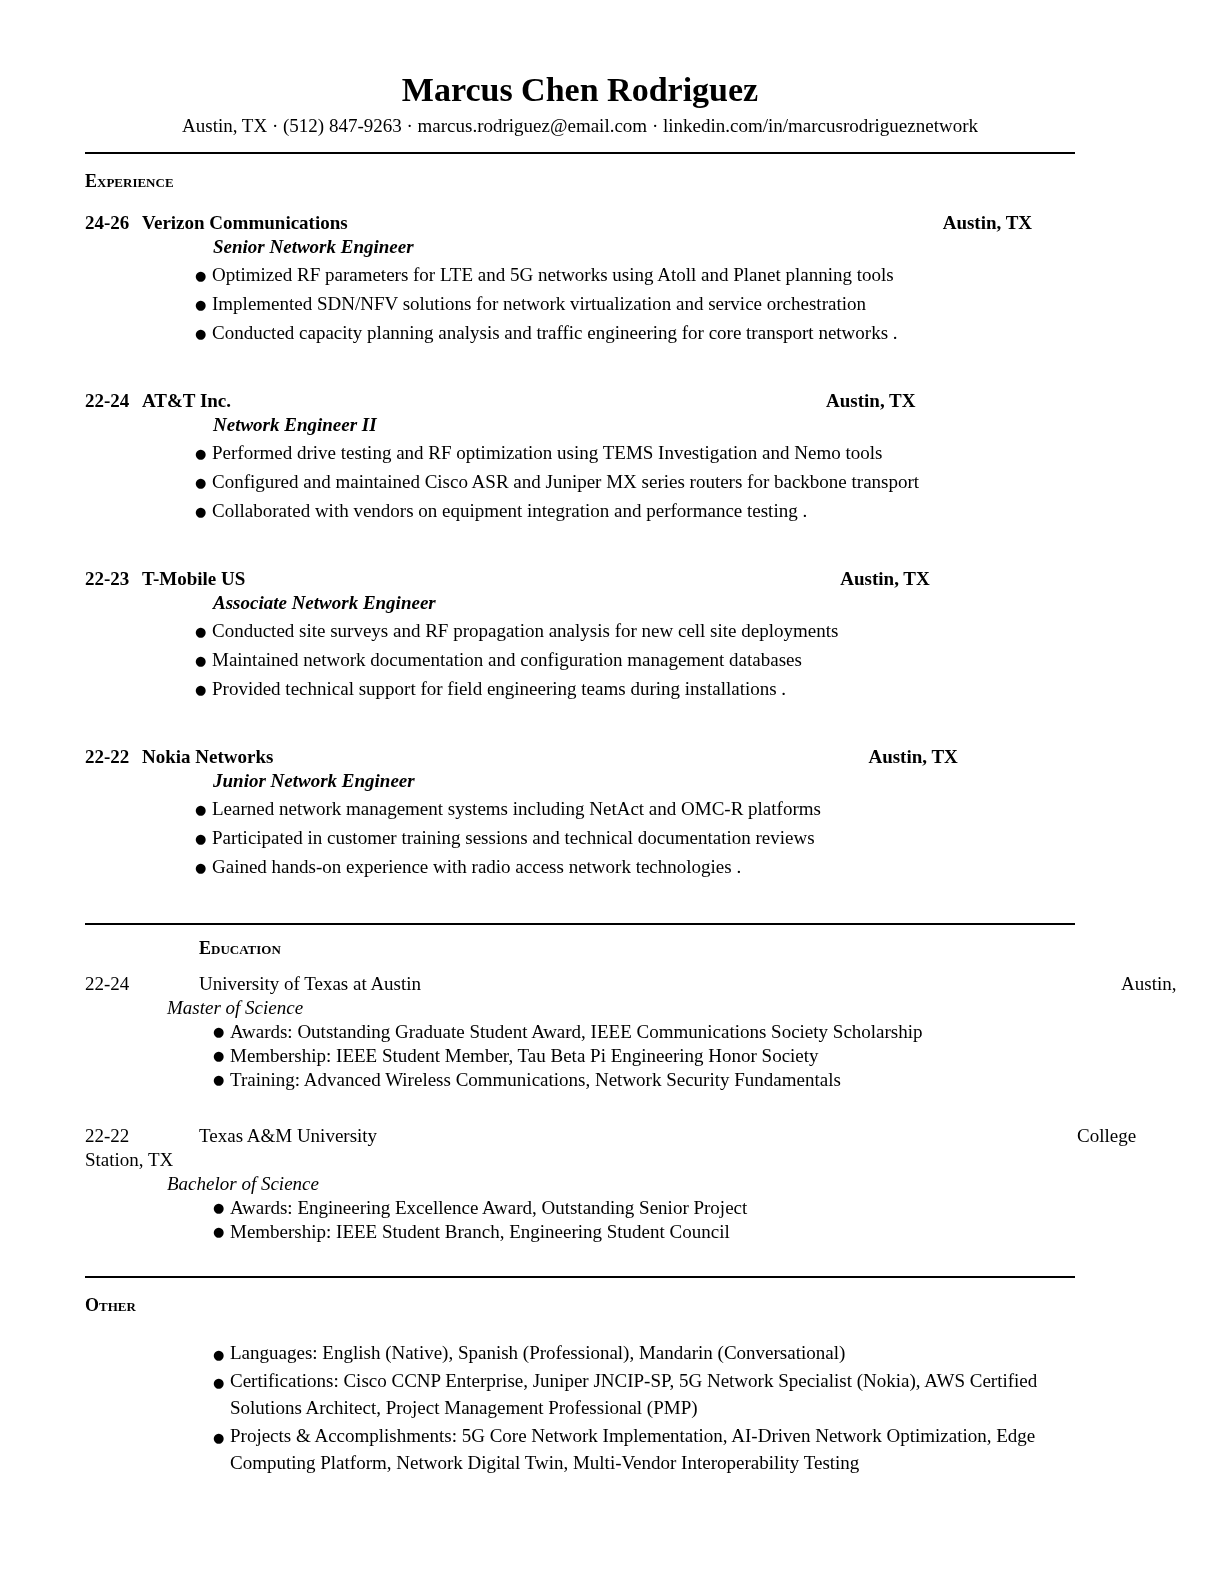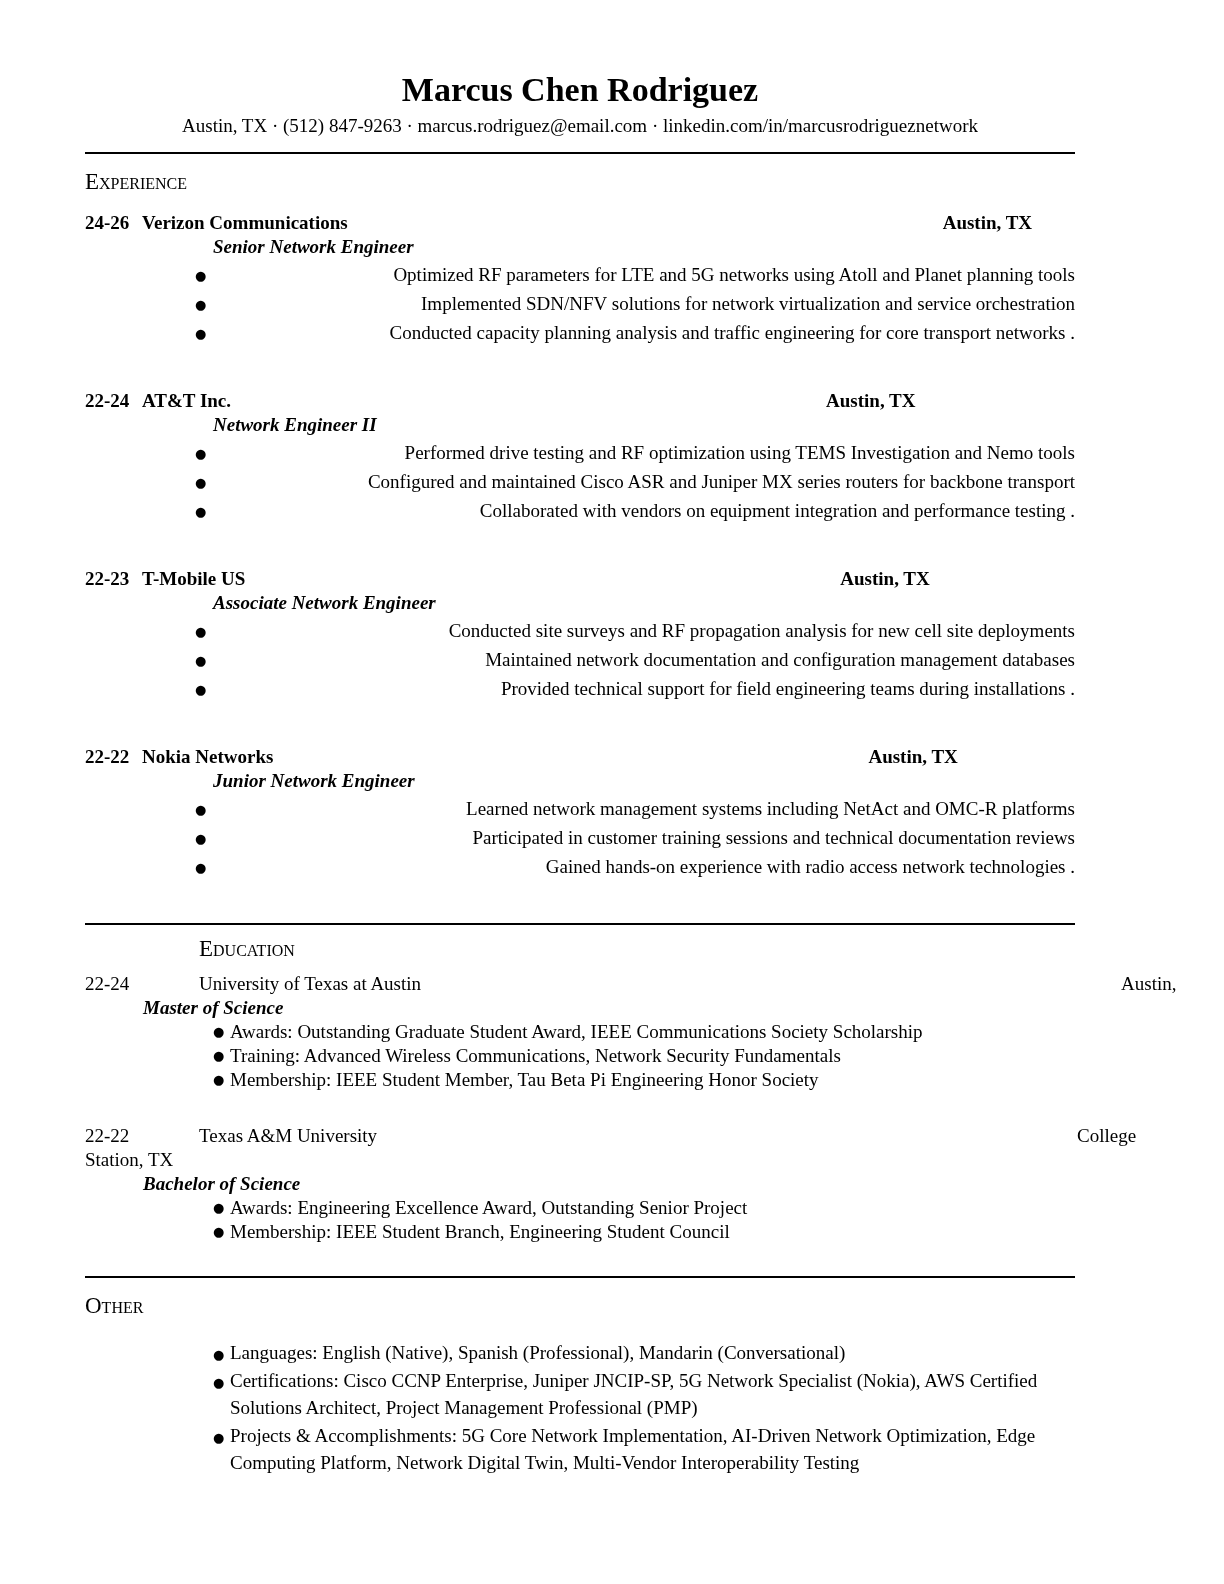--- a/index.html
+++ b/index.html
@@ -6,47 +6,47 @@
   body {
     width: 1224px; height: 1584px; overflow: hidden;
     font-family: "Liberation Serif", "DejaVu Serif", serif;
     color: #000000;
   }
   .page { box-sizing: border-box; width: 1160px; height: 1584px; padding: 70px 85px 0 85px; }
   .name { font-size: 34px; font-weight: bold; text-align: center; line-height: 1.15; }
   .contact { font-size: 19px; text-align: center; margin-top: 5px; line-height: 24px; }
   hr.rule { border: none; border-top: 2px solid #000; margin: 14px 0 0 0; }
   .section-title {
-    font-variant: small-caps; font-weight: normal; font-size: 23px;
+    font-variant: small-caps; font-weight: bold; font-size: 18px;
     margin-top: 14px; line-height: 27px;
   }
   .section-title.indented { margin-left: 114px; margin-top: 10px; }
 
   
   .xp-entries { font-size: 19px; }
   .xp-entry { margin-top: 14px; margin-bottom: 44px; }
   .xp-head { white-space: nowrap; font-weight: bold; line-height: 24px; margin-top: 16px; }
   .xp-date { display: inline-block; width: 57px; }
   .xp-gap { display: inline-block; width: 595px; }
   .xp-role { font-weight: bold; font-style: italic; margin-left: 128px; line-height: 24px; }
   ul.xp-bullets { margin: 3px 0 0 0; padding: 0; list-style: none; }
-  ul.xp-bullets li { position: relative; padding-left: 127px; line-height: 25px; margin-bottom: 4px; text-align: right; }
+  ul.xp-bullets li { position: relative; padding-left: 127px; line-height: 25px; margin-bottom: 4px; }
   ul.xp-bullets li::before {
     content: "●"; position: absolute; left: 110px; top: 1px;
     font-size: 13px; font-family: "DejaVu Sans", sans-serif;
   }
 
   
   .edu-entries { font-size: 19px; }
   .edu-entry { margin-top: 10px; margin-bottom: 32px; }
   .edu-head { white-space: nowrap; line-height: 24px; }
   .edu-date { display: inline-block; width: 114px; }
   .edu-gap { display: inline-block; width: 700px; }
   .edu-loc2 { line-height: 24px; }
-  .edu-degree { font-weight: bold; font-style: italic; margin-left: 58px; line-height: 23px; }
+  .edu-degree { font-weight: normal; font-style: italic; margin-left: 82px; line-height: 23px; }
   ul.edu-bullets { margin: 1px 0 0 0; padding: 0; list-style: none; }
   ul.edu-bullets li { position: relative; padding-left: 145px; line-height: 24px; }
   ul.edu-bullets li::before {
     content: "●"; position: absolute; left: 128px; top: 0;
     font-size: 13px; font-family: "DejaVu Sans", sans-serif;
   }
 
   
   ul.other-bullets { margin: 20px 0 0 0; padding: 0; list-style: none; font-size: 19px; }
   ul.other-bullets li { position: relative; padding-left: 145px; line-height: 27px; margin-bottom: 1px; }
@@ -128,23 +128,23 @@
 
   <div class="edu-entries">
 
       <div class="edu-entry">
         <div class="edu-head"><span class="edu-date">22-24</span><span class="edu-school">University of Texas at Austin</span><span class="edu-gap"></span><span class="edu-loc1">Austin,</span></div>
         <div class="edu-degree">Master of Science</div>
         <ul class="edu-bullets">
 
             <li>Awards: Outstanding Graduate Student Award, IEEE Communications Society Scholarship</li>
 
+            <li>Membership: IEEE Student Member, Tau Beta Pi Engineering Honor Society</li>
+
             <li>Training: Advanced Wireless Communications, Network Security Fundamentals</li>
-
-            <li>Membership: IEEE Student Member, Tau Beta Pi Engineering Honor Society</li>
           </ul>
       </div>
 
       <div class="edu-entry">
         <div class="edu-head"><span class="edu-date">22-22</span><span class="edu-school">Texas A&amp;M University</span><span class="edu-gap"></span><span class="edu-loc1">College</span></div>
         <div class="edu-loc2">Station, TX</div>
         <div class="edu-degree">Bachelor of Science</div>
         <ul class="edu-bullets">
 
             <li>Awards: Engineering Excellence Award, Outstanding Senior Project</li>

